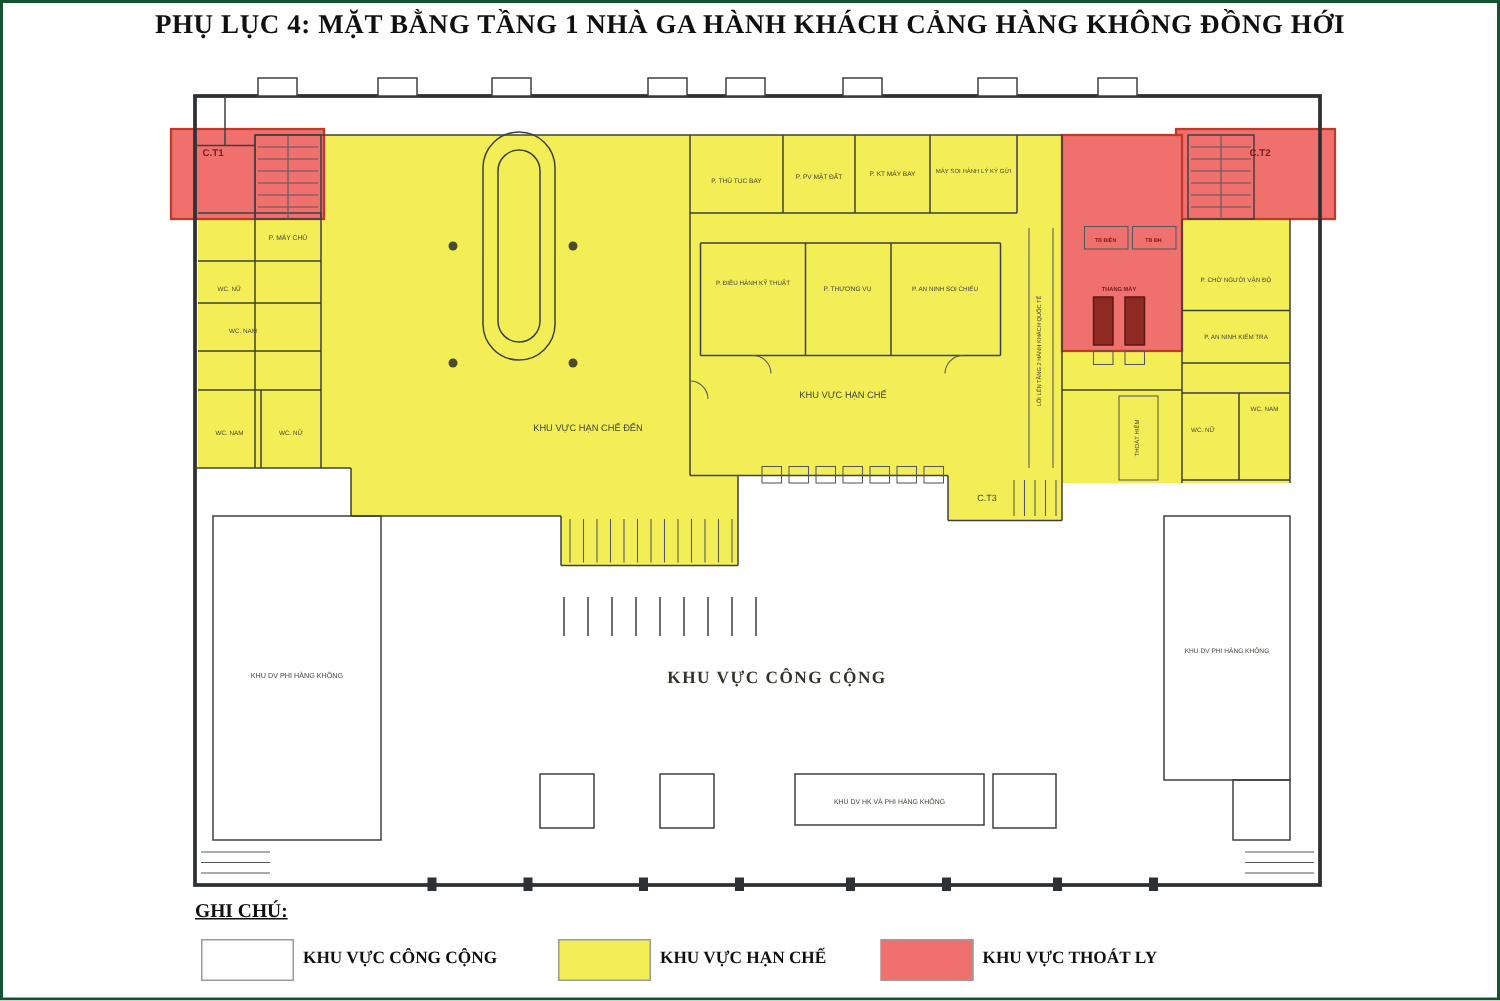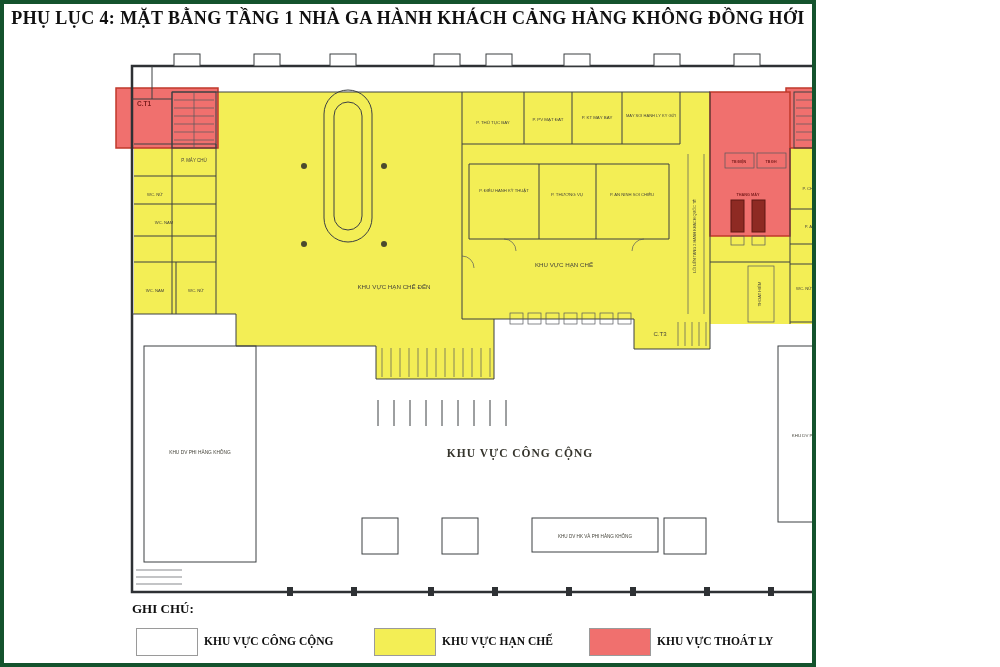--- a/index.html
+++ b/index.html
@@ -1,30 +1,30 @@
 <!DOCTYPE html>
 <html><head>
 <meta charset="utf-8">
 <style>
   html,body{margin:0;padding:0;background:#ffffff;}
-  .page{position:relative;width:816px;height:667px;background:#fff;border:4px solid #14532d;
+  .page{position:relative;width:1000px;height:667px;background:#fff;border:2px solid #14532d;
         box-sizing:border-box;font-family:"Liberation Serif",serif;overflow:hidden;}
   .title{position:absolute;top:4px;left:0;right:0;text-align:center;font-weight:bold;
          font-size:18px;letter-spacing:.4px;color:#101010;}
   svg.plan{position:absolute;left:0;top:0;}
   
   .t{fill:#45443a;font-family:"Liberation Sans",sans-serif;}
   .tb{fill:#35342c;font-family:"Liberation Serif",serif;font-weight:bold;letter-spacing:1px;}
   .tr{fill:#7a1c1c;font-family:"Liberation Sans",sans-serif;font-weight:bold;}
   .w{stroke:#3c4043;stroke-width:1;fill:none;}
   .wt{stroke:#55585c;stroke-width:.7;fill:none;}
   .w2{stroke:#2e3134;stroke-width:2.5;fill:none;}
   
   .legend-heading{position:absolute;left:128px;top:597px;font-weight:bold;font-size:13px;
-                  color:#101010;}
+                  text-decoration:underline;color:#101010;}
   .swatch{position:absolute;top:624px;width:62px;height:28px;border:1px solid #9a9a9a;box-sizing:border-box;background:#fff;}
   .s1{left:132px}.s2{left:370px}.s3{left:585px}
   .legend-label{position:absolute;top:631px;font-weight:bold;font-size:11.5px;color:#101010;}
   .l1{left:200px}.l2{left:438px}.l3{left:653px}
 </style>
 </head>
 <body>
 
 <div class="page">
 

